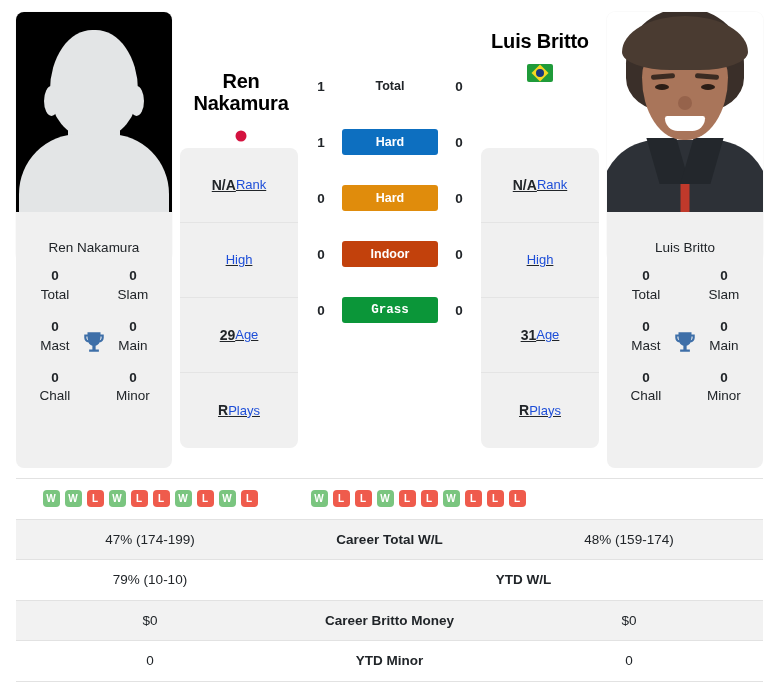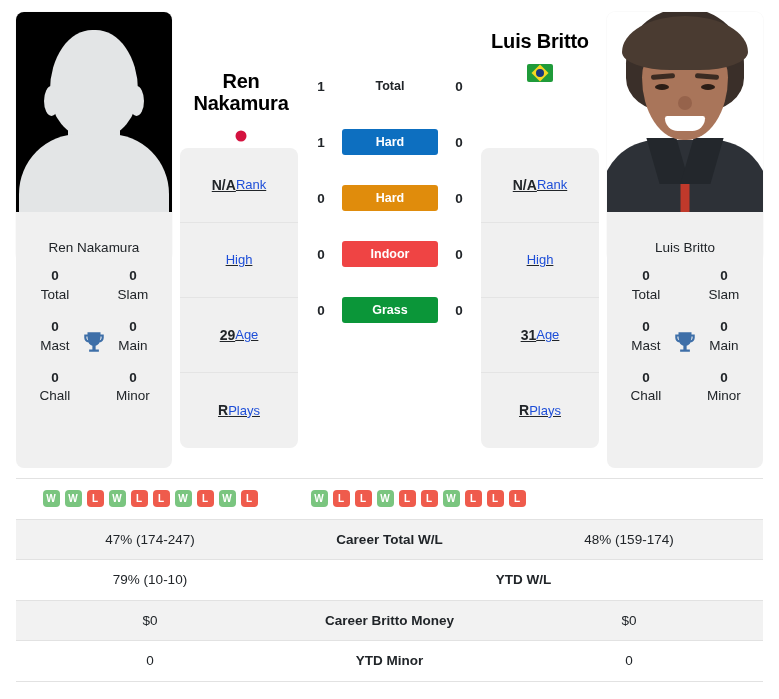--- a/index.html
+++ b/index.html
@@ -422,26 +422,26 @@
         <div class="surface-pill" style="background: rgb(13, 111, 192);">Hard</div>
         <div class="h2h-score">0</div>
       </div>
       <div class="h2h-row">
         <div class="h2h-score">0</div>
         <div class="surface-pill" style="background: rgb(224, 140, 12);">Hard</div>
         <div class="h2h-score">0</div>
       </div>
       <div class="h2h-row">
         <div class="h2h-score">0</div>
-        <div class="surface-pill" style="background: #ef4444;">Indoor</div>
+        <div class="surface-pill" style="background: #c2410c;">Indoor</div>
         <div class="h2h-score">0</div>
       </div>
       <div class="h2h-row">
         <div class="h2h-score">0</div>
-        <div class="surface-pill" style="background: rgb(11, 150, 57);">Grass</div>
+        <div class="surface-pill" style="background: rgb(11, 150, 57); font-family: Liberation Mono, monospace;">Grass</div>
         <div class="h2h-score">0</div>
       </div>
     </div>
 
     <div class="name-block right">
       <div class="player-name">Luis Britto</div>
       <div class="flag flag-br"></div>
     </div>
 
     <div class="info-card right">
@@ -578,21 +578,21 @@
             <div class="form-badge form-l">L</div>
             <div class="form-badge form-w">W</div>
             <div class="form-badge form-l">L</div>
             <div class="form-badge form-l">L</div>
             <div class="form-badge form-l">L</div>
           </div>
       </div>
     </div>
 
     <div class="stat-row shaded">
-      <div class="stat-left">47% (174-247)</div>
+      <div class="stat-left">47% (174-199)</div>
       <div class="stat-mid">Career Total W/L</div>
       <div class="stat-right">48% (159-174)</div>
     </div>
 
     <div class="stat-row">
       <div class="stat-left">79% (10-10)</div>
       <div class="stat-mid">YTD W/L</div>
     </div>
 
     <div class="stat-row shaded">

